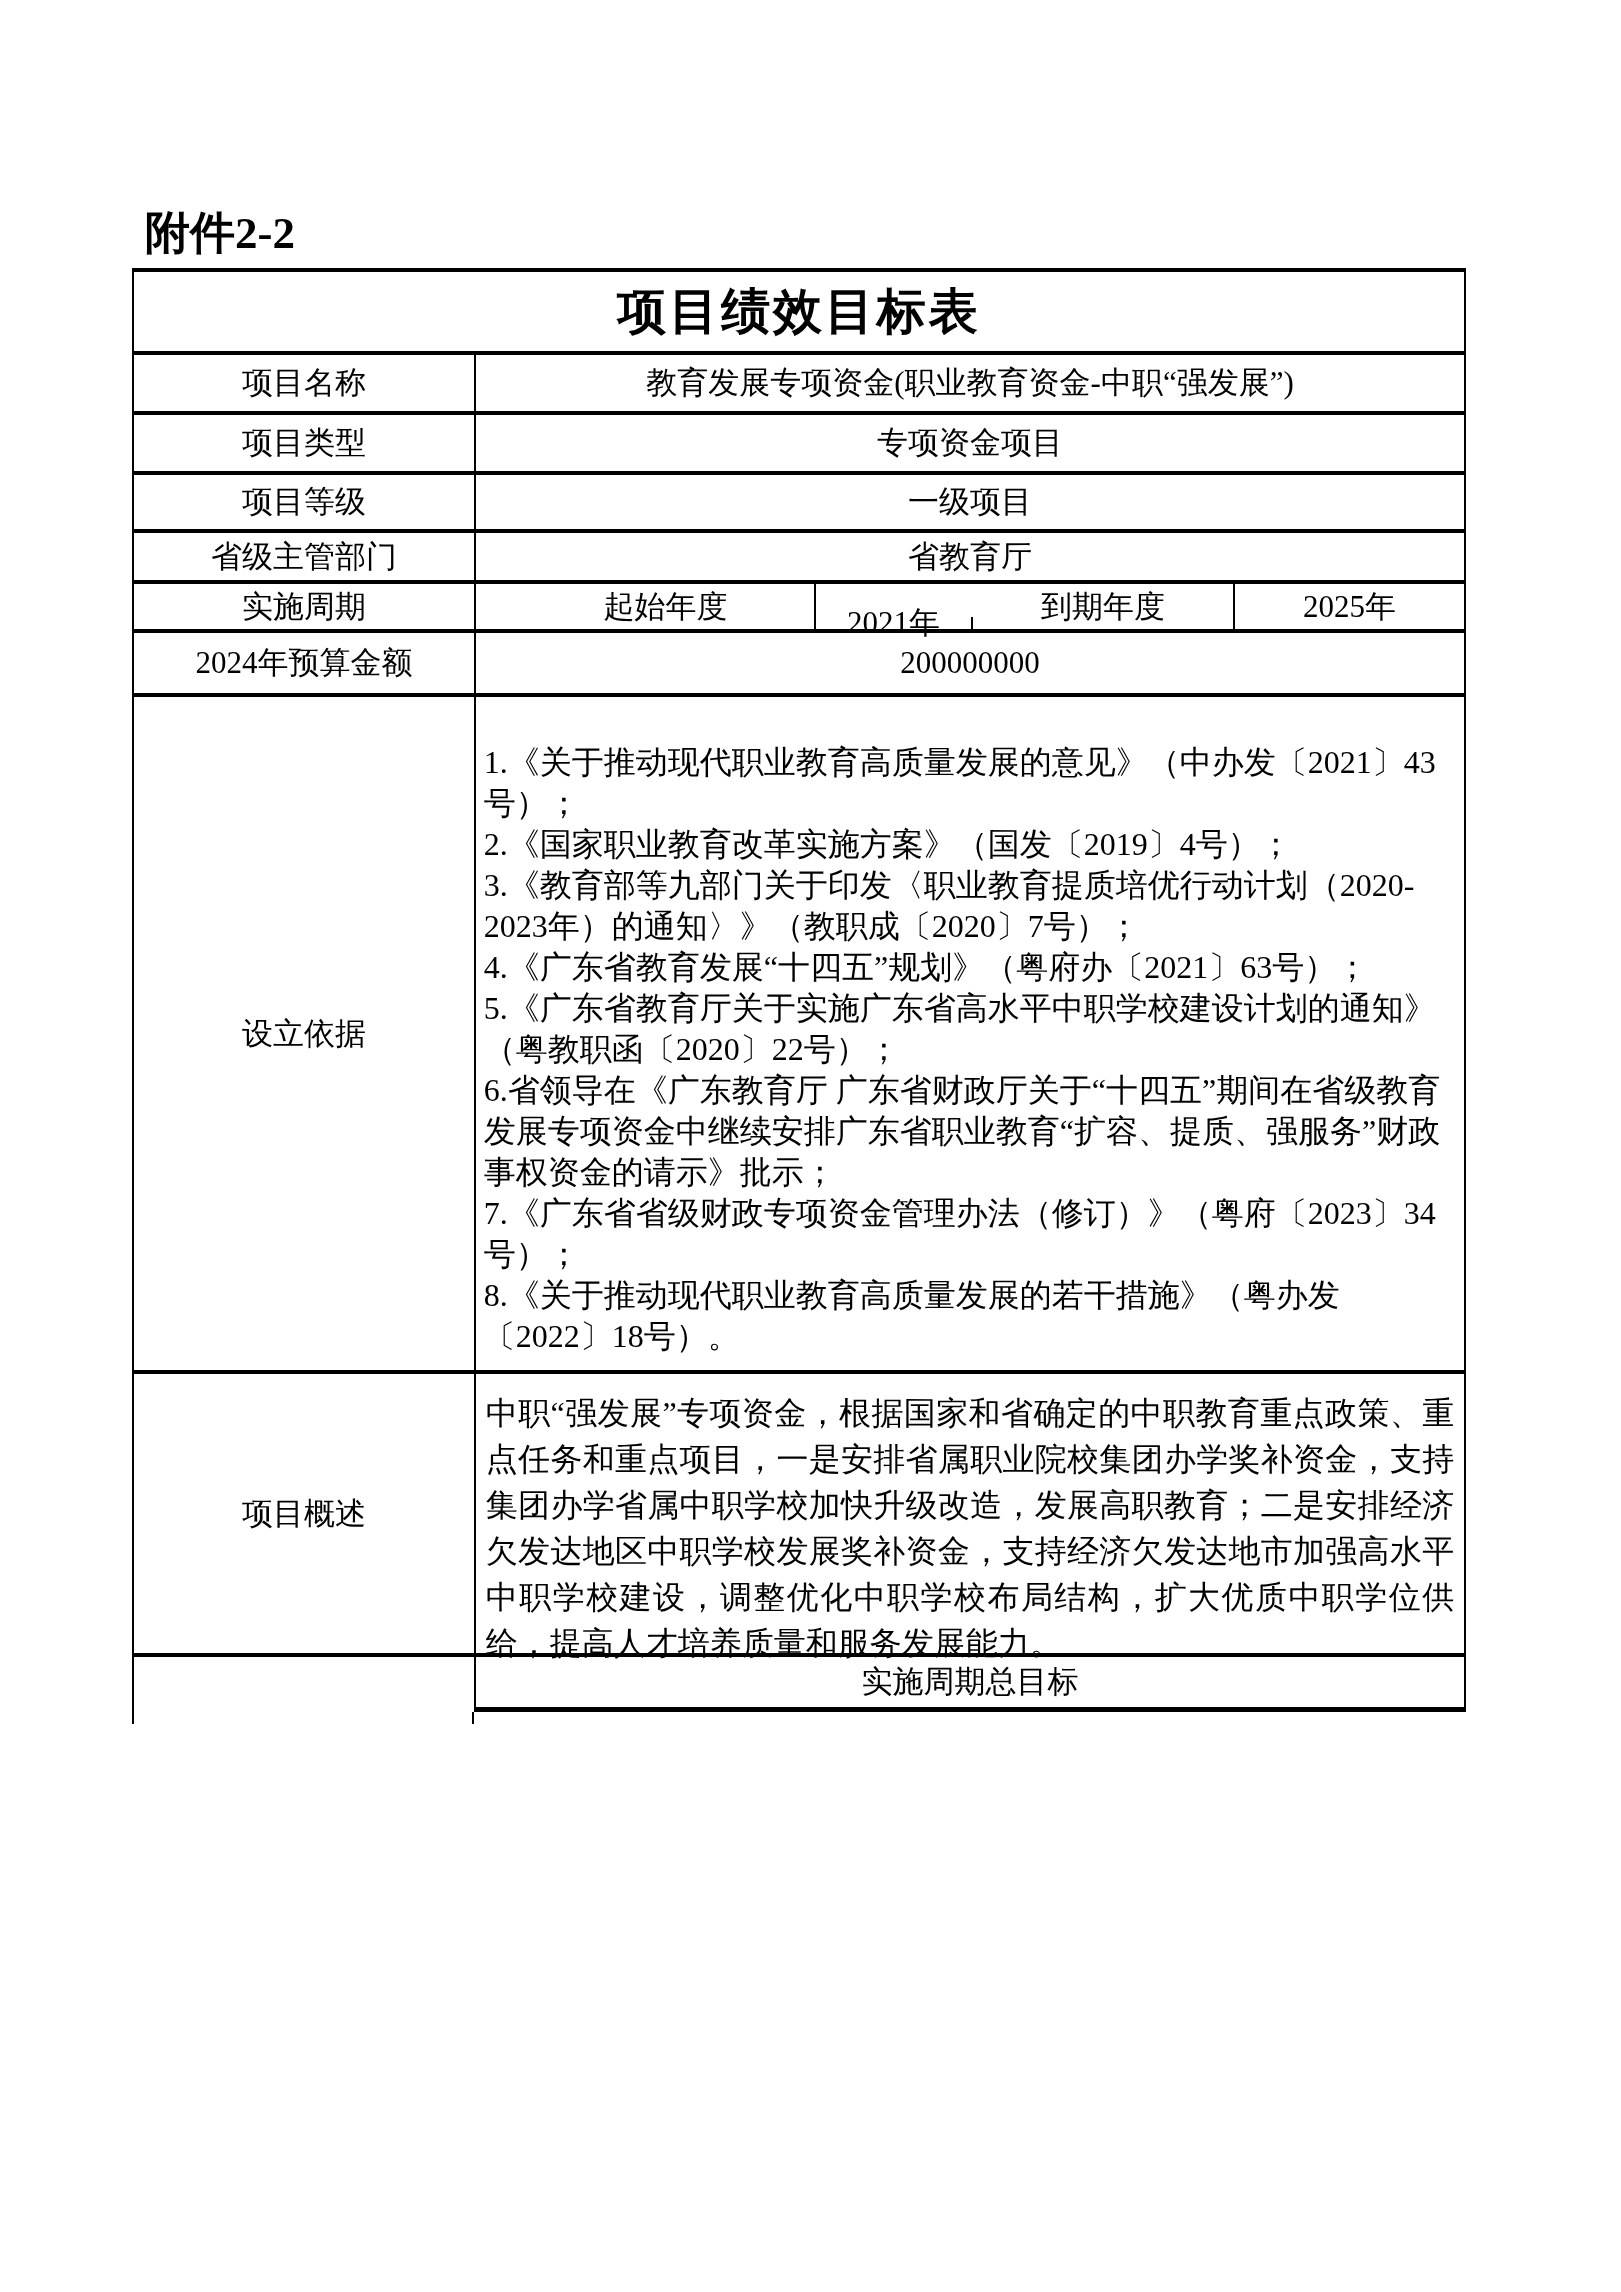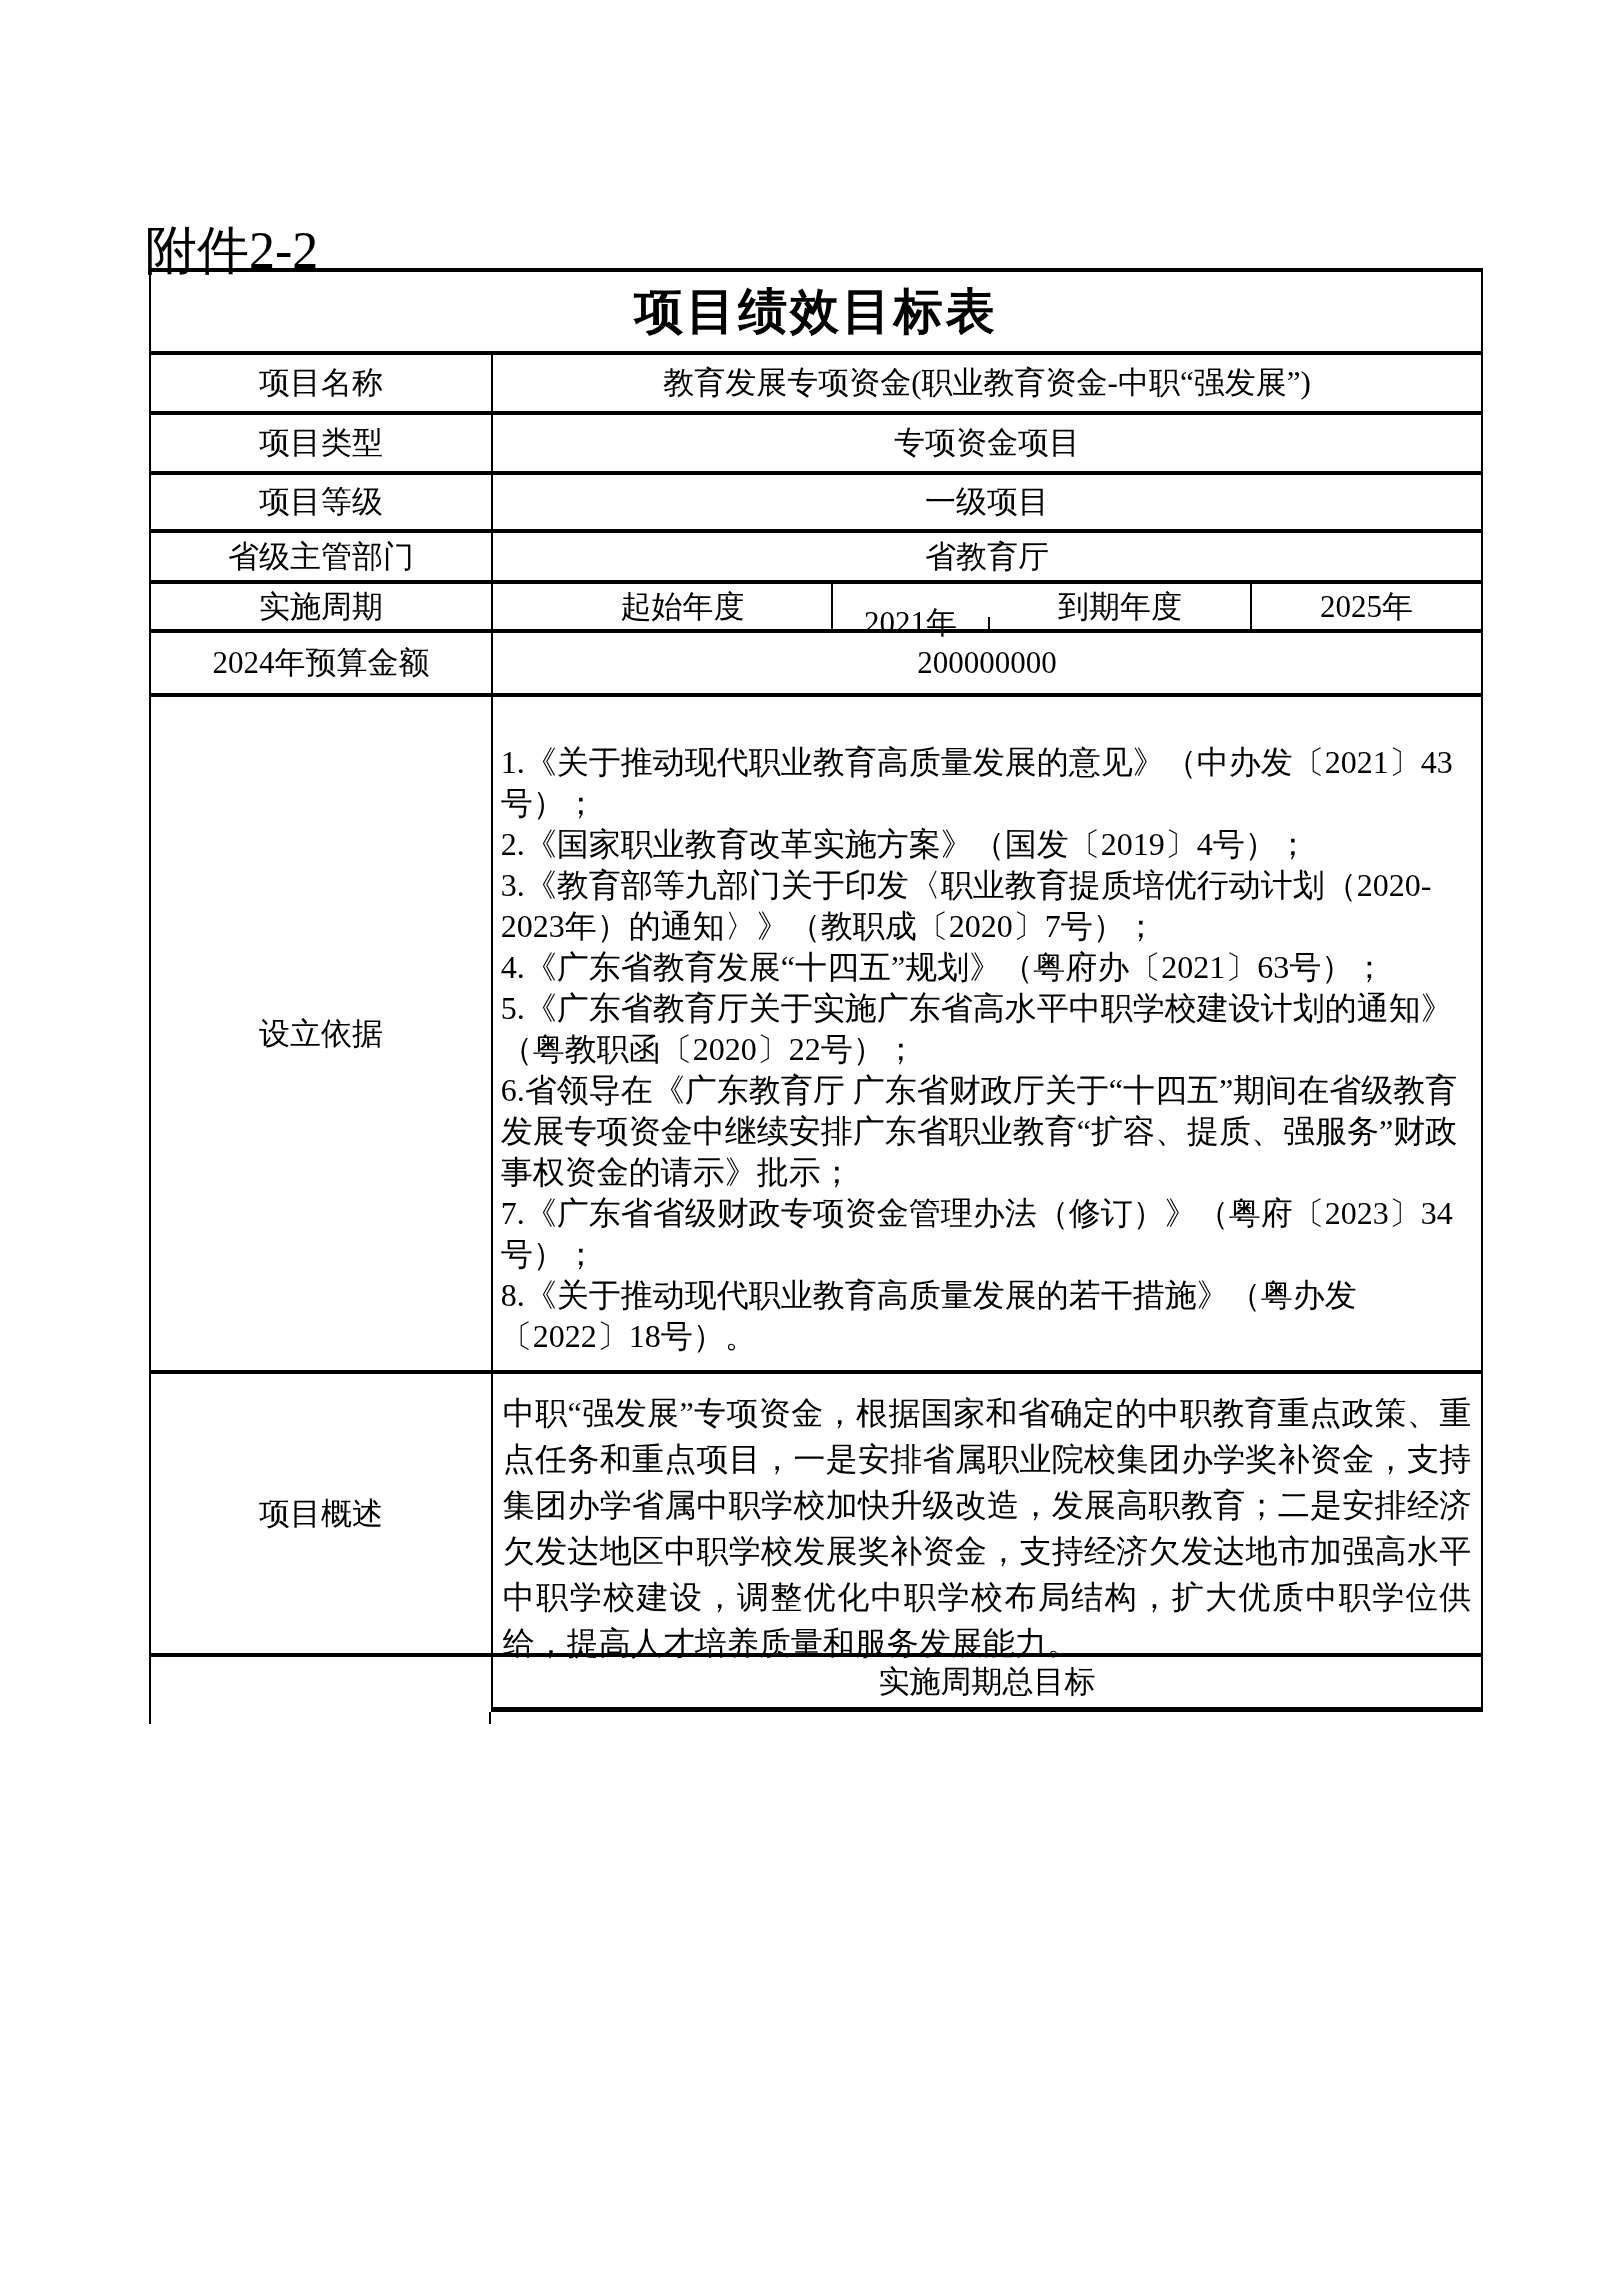--- a/index.html
+++ b/index.html
@@ -3,25 +3,25 @@
 <meta charset="utf-8">
 <style>
   * { margin:0; padding:0; box-sizing:border-box; }
   html,body { background:#ffffff; }
   body {
     width:1621px; height:2293px; position:relative;
     font-family:"Liberation Serif","DejaVu Serif",serif;
     color:#000;
   }
   .attachment {
-    position:absolute; left:145px; top:216px;
-    font-size:52px; font-weight:normal;
+    position:absolute; left:145px; top:203px;
+    font-size:45px; font-weight:bold;
   }
   .ptable {
-    position:absolute; left:149px; top:268px; width:1334px;
+    position:absolute; left:132px; top:268px; width:1334px;
     font-size:31px;
   }
   .t-row {
     display:flex;
     border-left:2.9px solid #000;
     border-right:2.9px solid #000;
     border-top:4.9px solid #000;
   }
   .row-title  { height:83px; }
   .row-name   { height:60px; }

